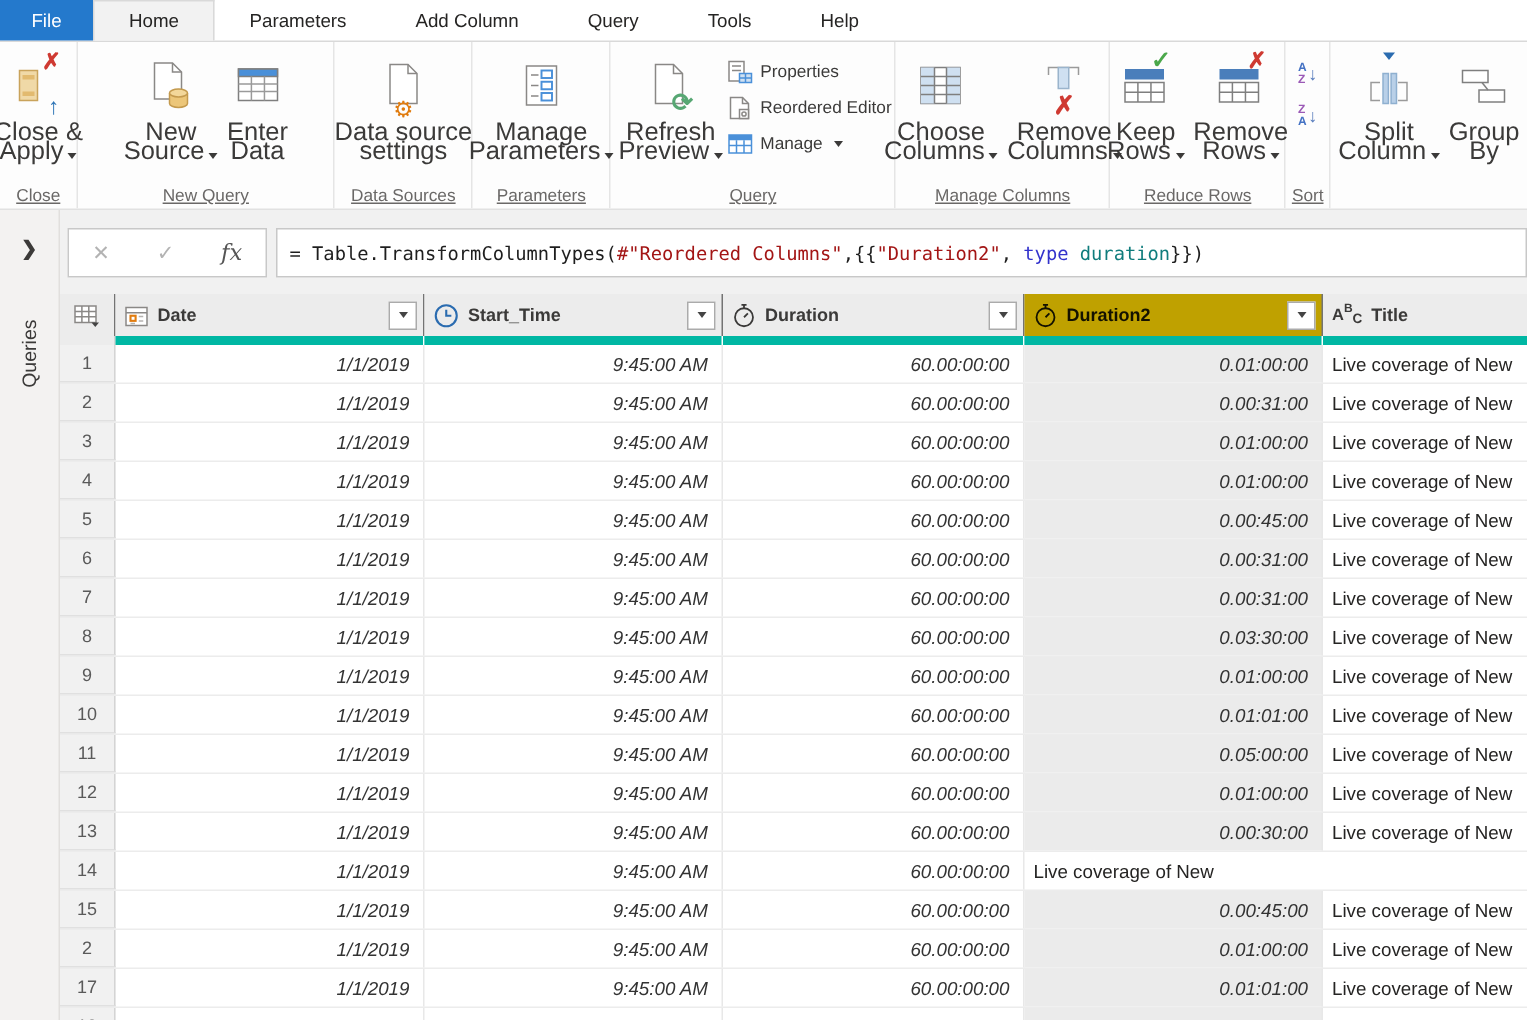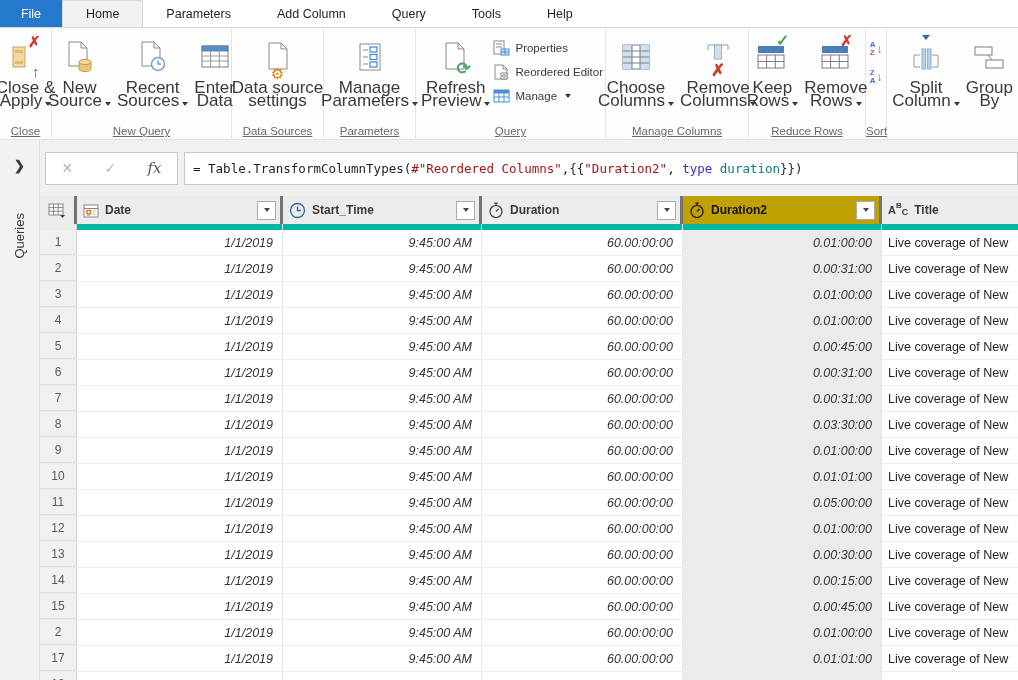--- a/index.html
+++ b/index.html
@@ -62,21 +62,21 @@
   
   .grid { flex:1; background:#fff; overflow:hidden; display:flex; flex-direction:column; }
   .c-num  { width:37px;  flex:0 0 37px; }
   .c-date { width:206px; flex:0 0 206px; }
   .c-time { width:199px; flex:0 0 199px; }
   .c-dur  { width:201px; flex:0 0 201px; }
   .c-dur2 { width:199px; flex:0 0 199px; }
   .c-title{ flex:1; min-width:0; }
 
   .headrow { display:flex; height:28px; flex:0 0 28px; }
-  .hcell { background:#ececec; border-right:3px solid #737373; display:flex; align-items:center;
+  .hcell { background:#ececec; border-right:1px solid #737373; display:flex; align-items:center;
     padding:0 4px 0 6px; font-size:12px; font-weight:bold; color:#3b3a39; overflow:hidden; }
   .hcell .hname { margin-left:6px; white-space:nowrap; }
   .hcell .spacer { flex:1; }
   .hcell.selected { background:#bfa100; color:#141200; }
   .filterbox { width:19px; height:19px; background:#fff; border:1px solid #ababab;
     display:flex; align-items:center; justify-content:center; flex:0 0 19px; }
   .fcaret { width:0; height:0; border-left:3.5px solid transparent;
     border-right:3.5px solid transparent; border-top:4.5px solid #444; }
   .selall { justify-content:center; padding:0; }
 
@@ -142,32 +142,20 @@
         <div class="ricon">
           <svg width="30" height="34" viewBox="0 0 30 34">
             <path d="M4 2 h12 l6 6 v18 H4 z" fill="#fff" stroke="#8a8886"></path>
             <path d="M16 2 v6 h6" fill="none" stroke="#8a8886"></path>
             <path d="M14 22 v7 a6 2.6 0 0 0 12 0 v-7" fill="#ecc679" stroke="#c49a4e"></path>
             <ellipse cx="20" cy="22" rx="6" ry="2.6" fill="#f3d79a" stroke="#c49a4e"></ellipse>
           </svg>
         </div>
         <div class="rtext"><span>New</span><br>
           <span>Source</span><span class="caret"></span></div>
-      </div>
-      <div class="rbtn">
-        <div class="ricon">
-          <svg width="30" height="34" viewBox="0 0 30 34">
-            <path d="M4 2 h12 l6 6 v18 H4 z" fill="#fff" stroke="#8a8886"></path>
-            <path d="M16 2 v6 h6" fill="none" stroke="#8a8886"></path>
-            <circle cx="20" cy="24" r="6.5" fill="#fff" stroke="#6b9bd2" stroke-width="1.4"></circle>
-            <path d="M20 20.5 v3.5 h3" fill="none" stroke="#6b9bd2" stroke-width="1.4"></path>
-          </svg>
-        </div>
-        <div class="rtext"><span>Recent</span><br>
-          <span>Sources</span><span class="caret"></span></div>
       </div>
       <div class="rbtn">
         <div class="ricon">
           <svg width="28" height="24" viewBox="0 0 28 24">
             <rect x="1" y="1" width="26" height="21" fill="#fff" stroke="#7f7f7f"></rect>
             <rect x="1" y="1" width="26" height="5" fill="#4a90d9" stroke="#7f7f7f"></rect>
             <path d="M1 11 h26 M1 16 h26 M9.6 6 v16 M18.3 6 v16" stroke="#9a9a9a" fill="none"></path>
           </svg>
         </div>
         <div class="rtext"><span>Enter</span><br>
@@ -565,21 +553,20 @@
               <div class="cell val c-time">9:45:00 AM</div>
               <div class="cell val c-dur">60.00:00:00</div>
               <div class="cell val dur2 c-dur2">0.00:30:00</div>
               <div class="cell titlecell c-title" style="border-right: none;">Live coverage of New</div>
             </div>
             <div class="trow">
               <div class="cell num c-num">14</div>
               <div class="cell val c-date">1/1/2019</div>
               <div class="cell val c-time">9:45:00 AM</div>
               <div class="cell val c-dur">60.00:00:00</div>
-              <div class="cell val dur2 c-dur2">0.00:15:00</div>
               <div class="cell titlecell c-title" style="border-right: none;">Live coverage of New</div>
             </div>
             <div class="trow">
               <div class="cell num c-num">15</div>
               <div class="cell val c-date">1/1/2019</div>
               <div class="cell val c-time">9:45:00 AM</div>
               <div class="cell val c-dur">60.00:00:00</div>
               <div class="cell val dur2 c-dur2">0.00:45:00</div>
               <div class="cell titlecell c-title" style="border-right: none;">Live coverage of New</div>
             </div>

